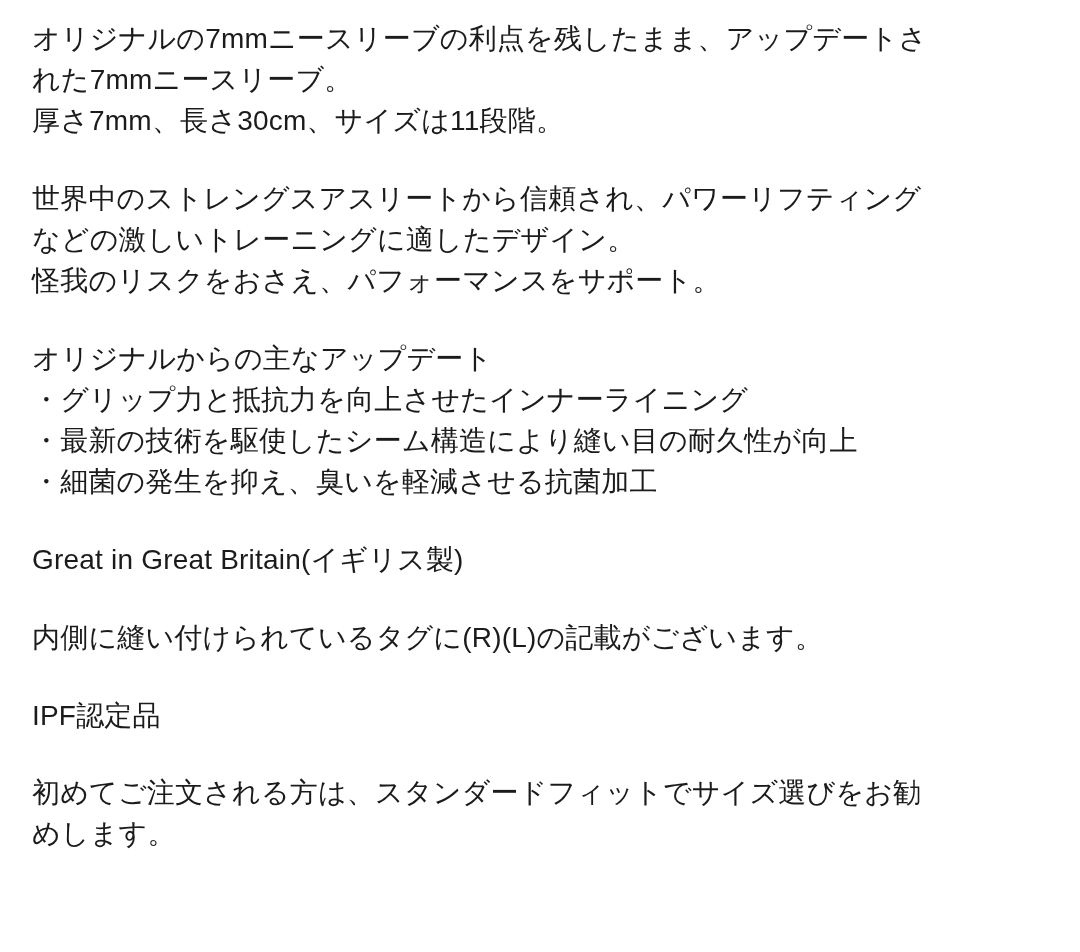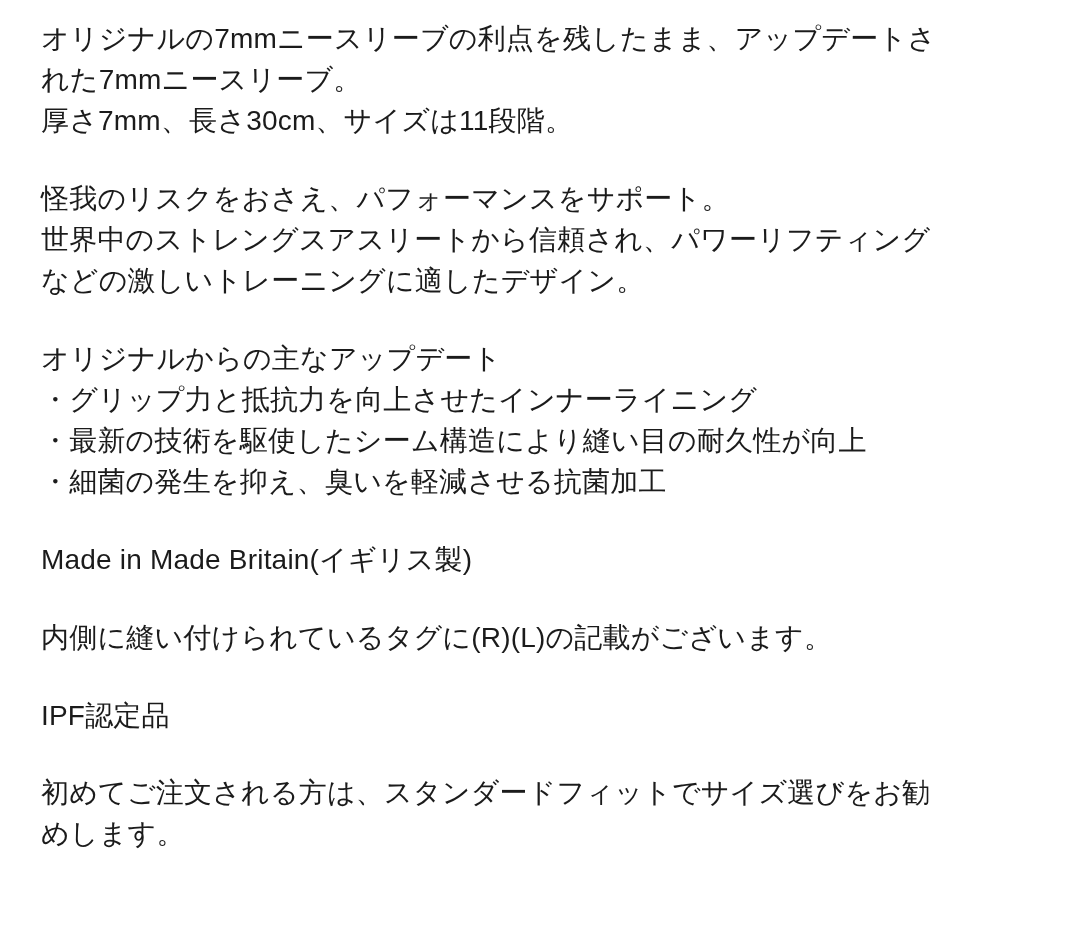--- a/index.html
+++ b/index.html
@@ -12,21 +12,21 @@
     height: 952px;
     overflow: hidden;
     font-family: "Liberation Sans", "DejaVu Sans", sans-serif;
     color: #1b1b1b;
     -webkit-font-smoothing: antialiased;
   }
   .page {
     box-sizing: border-box;
     width: 980px;
     height: 952px;
-    padding: 18px 30px 0 41px;
+    padding: 18px 30px 0 32px;
   }
   .block {
     font-size: 28px;
     line-height: 41px;
     letter-spacing: 0.2px;
     color: #1b1b1b;
     font-weight: 400;
   }
   .para {
     margin: 0;
@@ -60,40 +60,40 @@
     <p class="para">
       <span class="line">オリジナルの7mmニースリーブの利点を残したまま、アップデートされた7mmニースリーブ。</span>
       <span class="line">厚さ7mm、長さ30cm、サイズは11段階。</span>
     </p>
   </div>
 
   <div class="gap"></div>
 
   <div class="block">
     <p class="para">
+      <span class="line">世界中のストレングスアスリートから信頼され、パワーリフティングなどの激しいトレーニングに適したデザイン。</span>
       <span class="line">怪我のリスクをおさえ、パフォーマンスをサポート。</span>
-      <span class="line">世界中のストレングスアスリートから信頼され、パワーリフティングなどの激しいトレーニングに適したデザイン。</span>
     </p>
   </div>
 
   <div class="gap"></div>
 
   <div class="block">
     <div class="line">オリジナルからの主なアップデート</div>
     <ul class="list">
       <li>・グリップ力と抵抗力を向上させたインナーライニング</li>
       <li>・最新の技術を駆使したシーム構造により縫い目の耐久性が向上</li>
       <li>・細菌の発生を抑え、臭いを軽減させる抗菌加工</li>
     </ul>
   </div>
 
   <div class="gap"></div>
 
   <div class="block">
-    <div class="line">Made in Made Britain(イギリス製)</div>
+    <div class="line">Great in Great Britain(イギリス製)</div>
   </div>
 
   <div class="gap"></div>
 
   <div class="block">
     <p class="para">
       <span class="line">内側に縫い付けられているタグに(R)(L)の記載がございます。</span>
     </p>
   </div>
 

